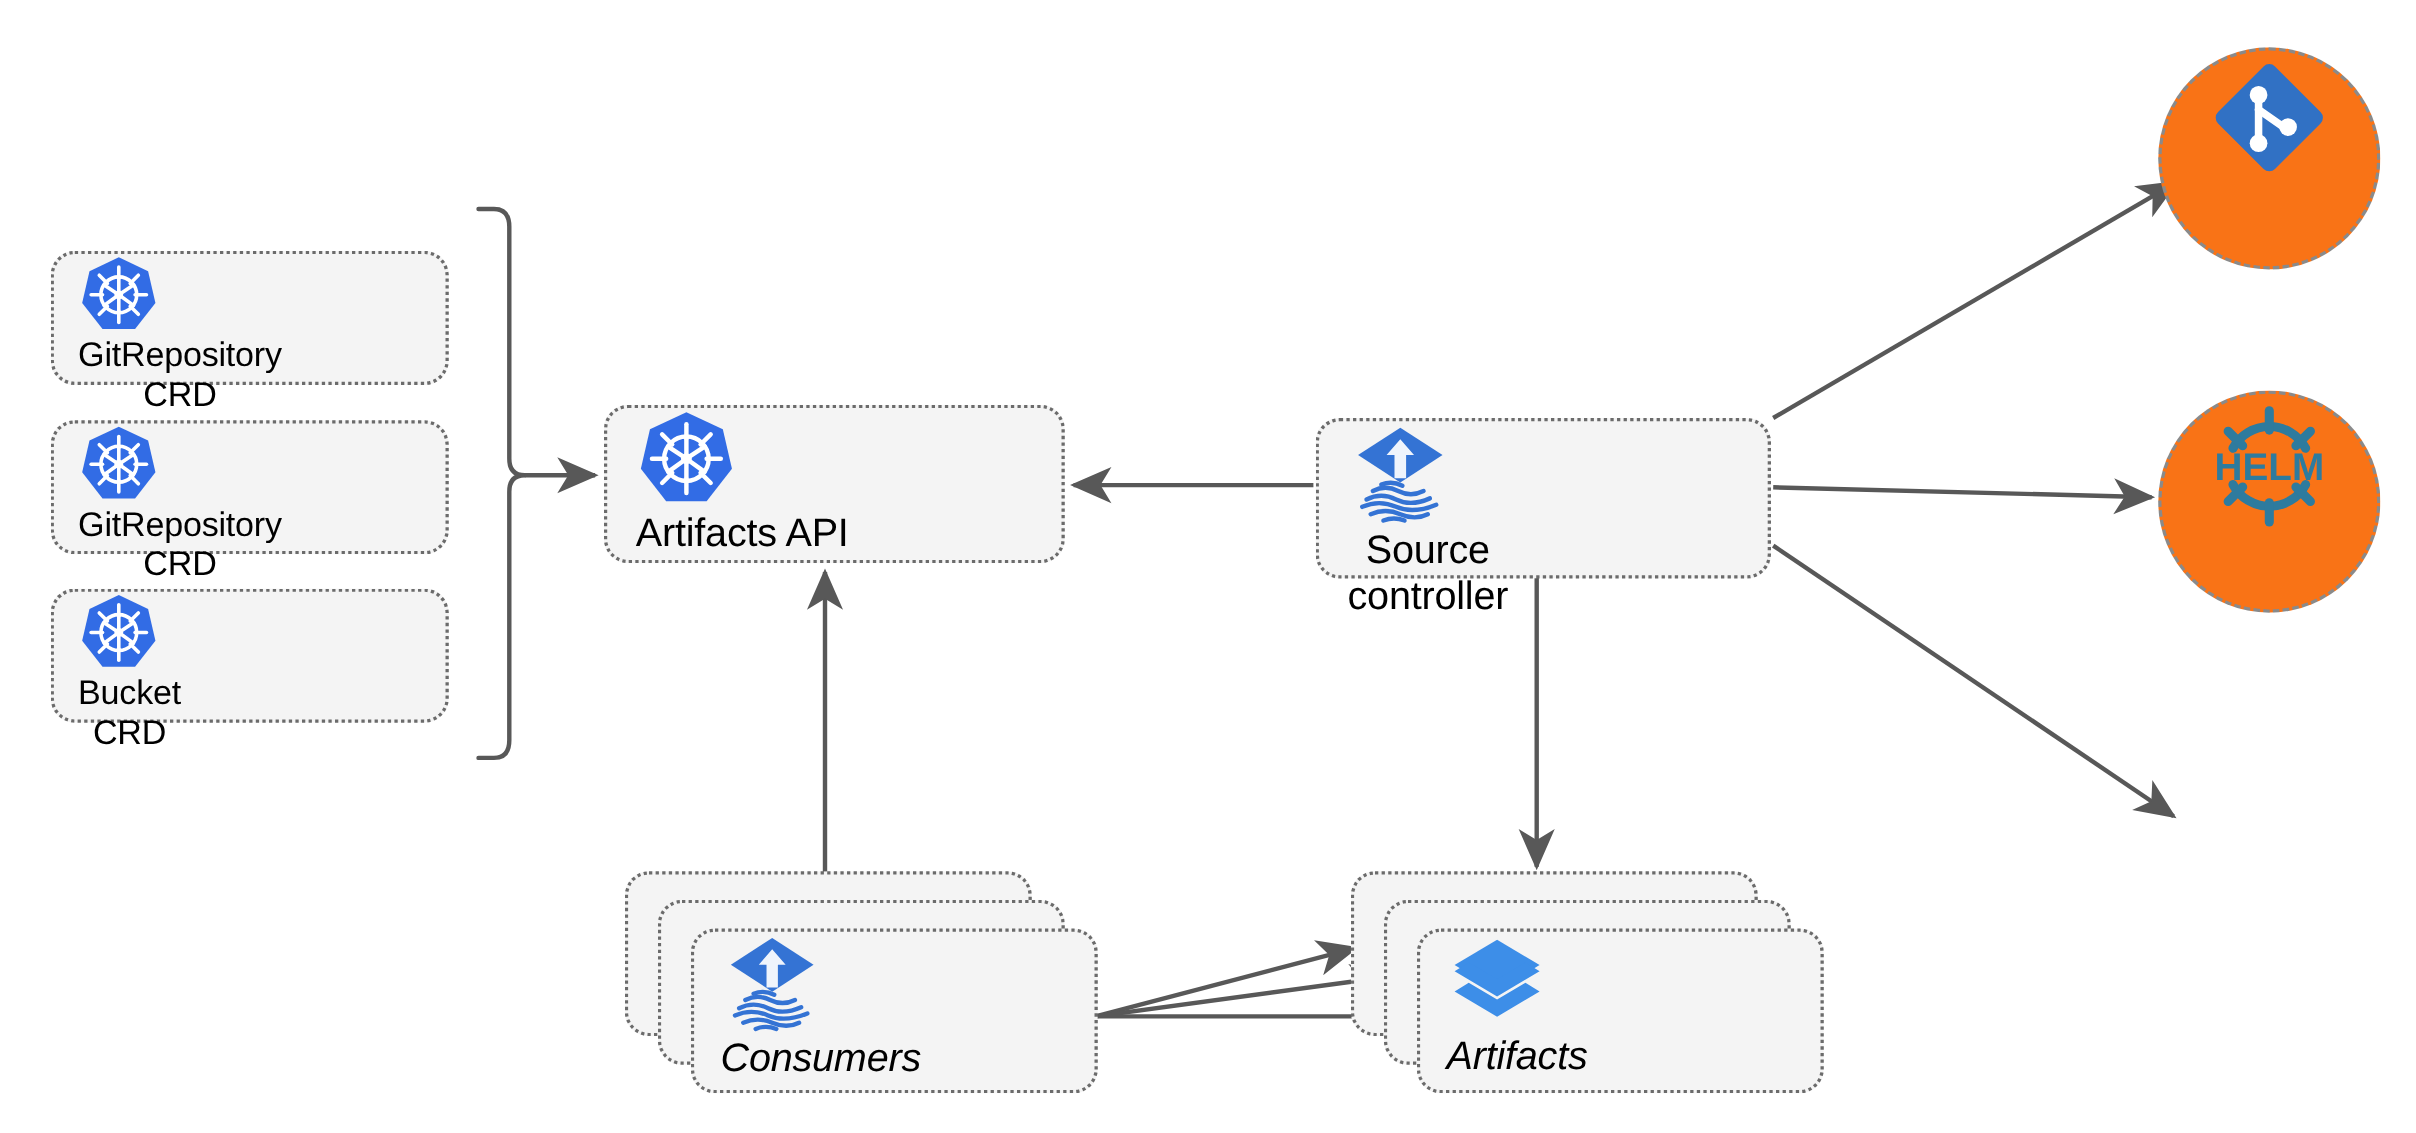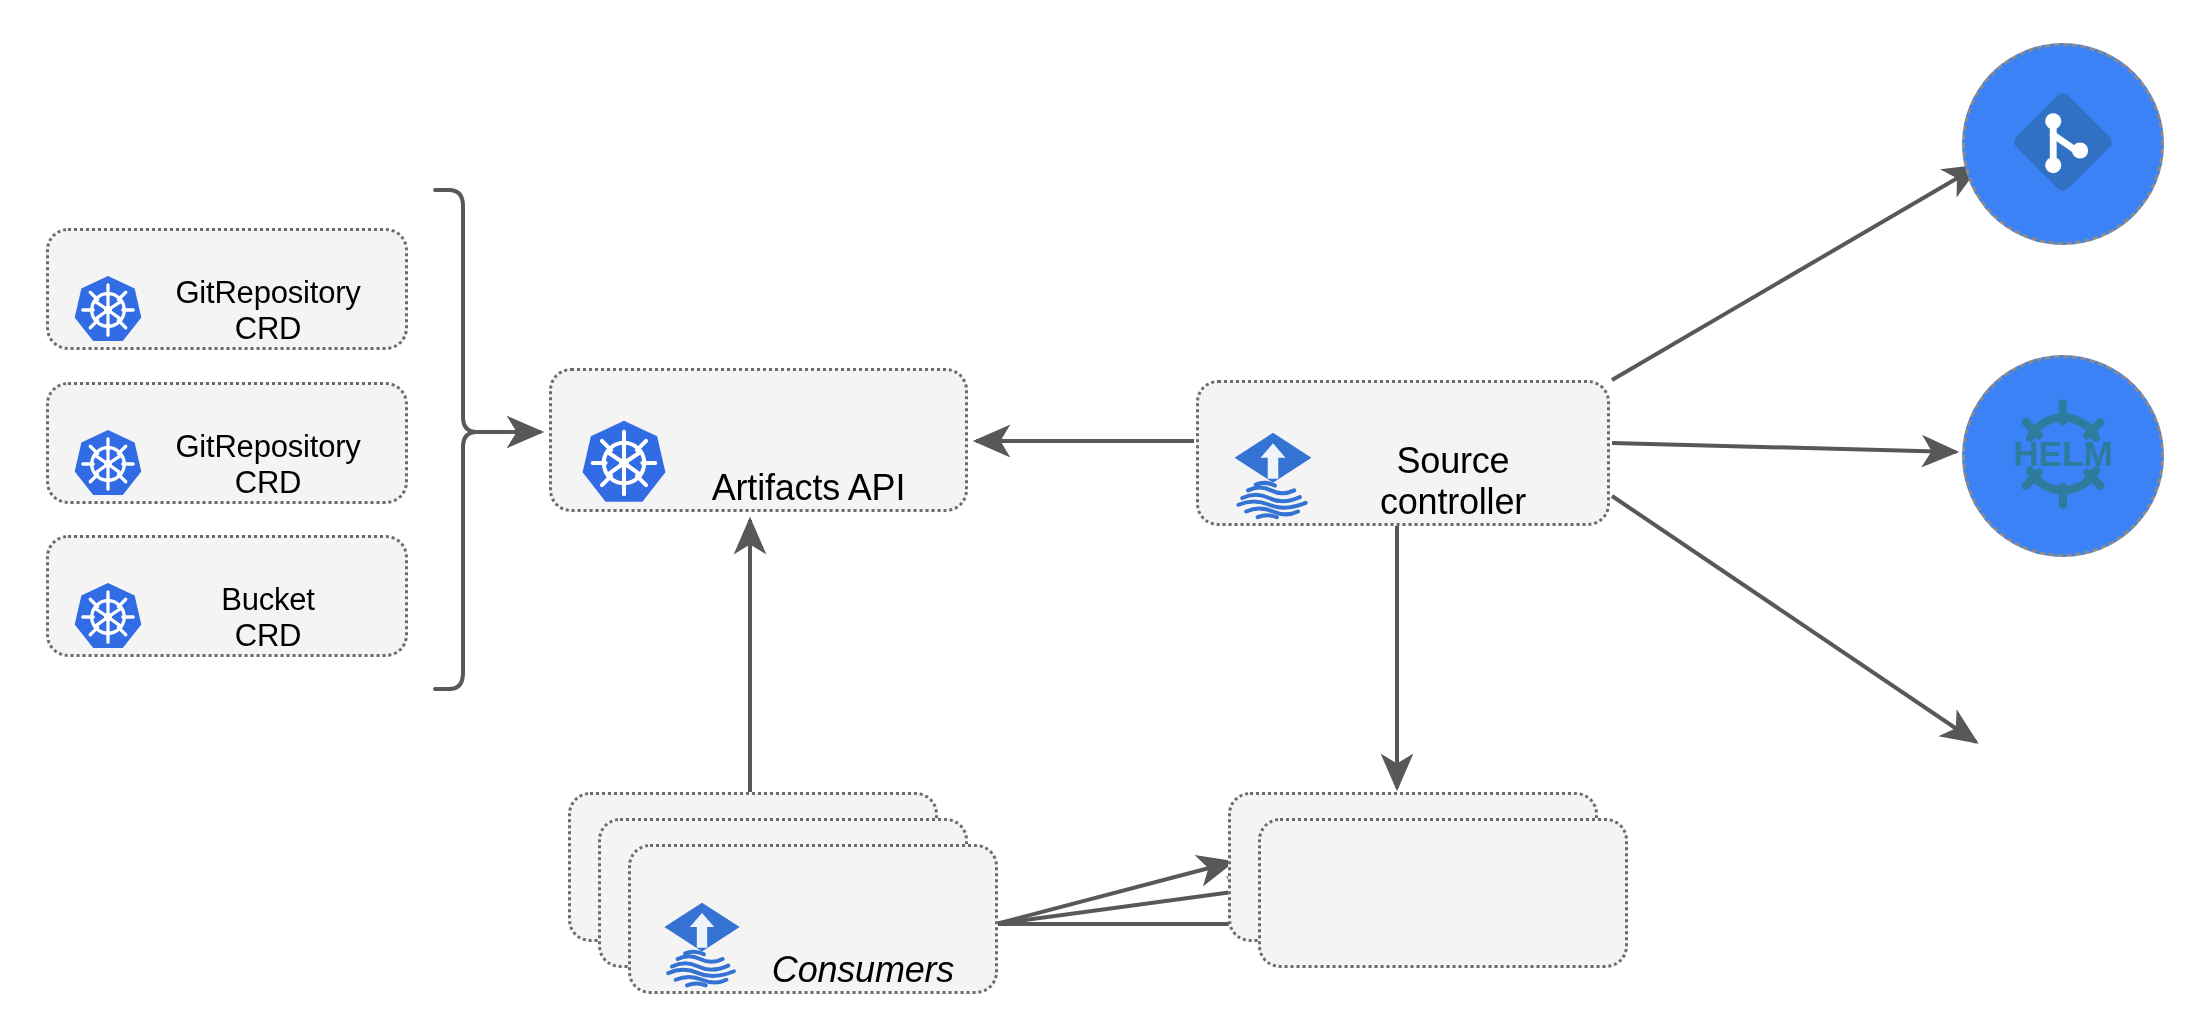--- a/index.html
+++ b/index.html
@@ -26,22 +26,22 @@
   }
 
   
   .node {
     position: absolute;
     box-sizing: border-box;
     background: #f4f4f4;
     border: 3px dotted #6b6b6b;
     border-radius: 22px;
     display: flex;
-    flex-direction: row;
-    align-items: flex-end;
+    flex-direction: column;
+    align-items: flex-start;
     justify-content: flex-start;
   }
   .node .label {
     flex: 1 1 auto;
     text-align: center;
     color: #000000;
     line-height: 1.16;
     white-space: pre-line;
     letter-spacing: -0.2px;
   }
@@ -106,25 +106,25 @@
 
   .consumers-stack { left: 568px; top: 792px; }
   .artifacts-stack { left: 1228px; top: 792px; }
 
   
   .circle-node {
     position: absolute;
     width: 202px;
     height: 202px;
     border-radius: 50%;
-    background: #3b82f6;
+    background: #f97316;
     border: 3px dashed #8a8a8a;
     box-sizing: border-box;
     display: flex;
-    align-items: center;
+    align-items: flex-start;
     justify-content: center;
   }
   .circ-git  { left: 1962px; top: 43px; }
   .circ-helm { left: 1962px; top: 355px; }
   .circ-s3   { left: 1962px; top: 665px; }
 </style>
 </head>
 <body>
 
 <div id="canvas">
@@ -308,20 +308,30 @@
           </g>
         </svg>
       </span>
       <span class="label">Consumers</span>
     </div>
   </div>
 
   <div class="stack artifacts-stack">
     <div class="node card-back"></div>
     <div class="node card-mid"></div>
+    <div class="node card-front">
+      <span class="icon-wrap">
+        <svg width="92" height="92" viewBox="0 0 100 100" xmlns="http://www.w3.org/2000/svg">
+          <path d="M50 8 L92 33 L50 58 L8 33 Z" fill="#3d8ee8"></path>
+          <path d="M50 47 L78 30.5 L92 39 L50 64 L8 39 L22 30.5 Z" fill="#3d8ee8"></path>
+          <path d="M50 67 L78 50.5 L92 59 L50 84 L8 59 L22 50.5 Z" fill="#3d8ee8"></path>
+        </svg>
+      </span>
+      <span class="label">Artifacts</span>
+    </div>
   </div>
 
   <div class="circle-node circ-git">
     <span>
       <svg width="122" height="122" viewBox="0 0 100 100" xmlns="http://www.w3.org/2000/svg">
         <rect x="20" y="20" width="60" height="60" rx="6" transform="rotate(45 50 50)" fill="#3171c4"></rect>
         <g stroke="#ffffff" stroke-width="5.6" fill="none" stroke-linecap="round">
           <line x1="42" y1="30" x2="42" y2="70"></line>
           <path d="M42 44 L62 58"></path>
         </g>

